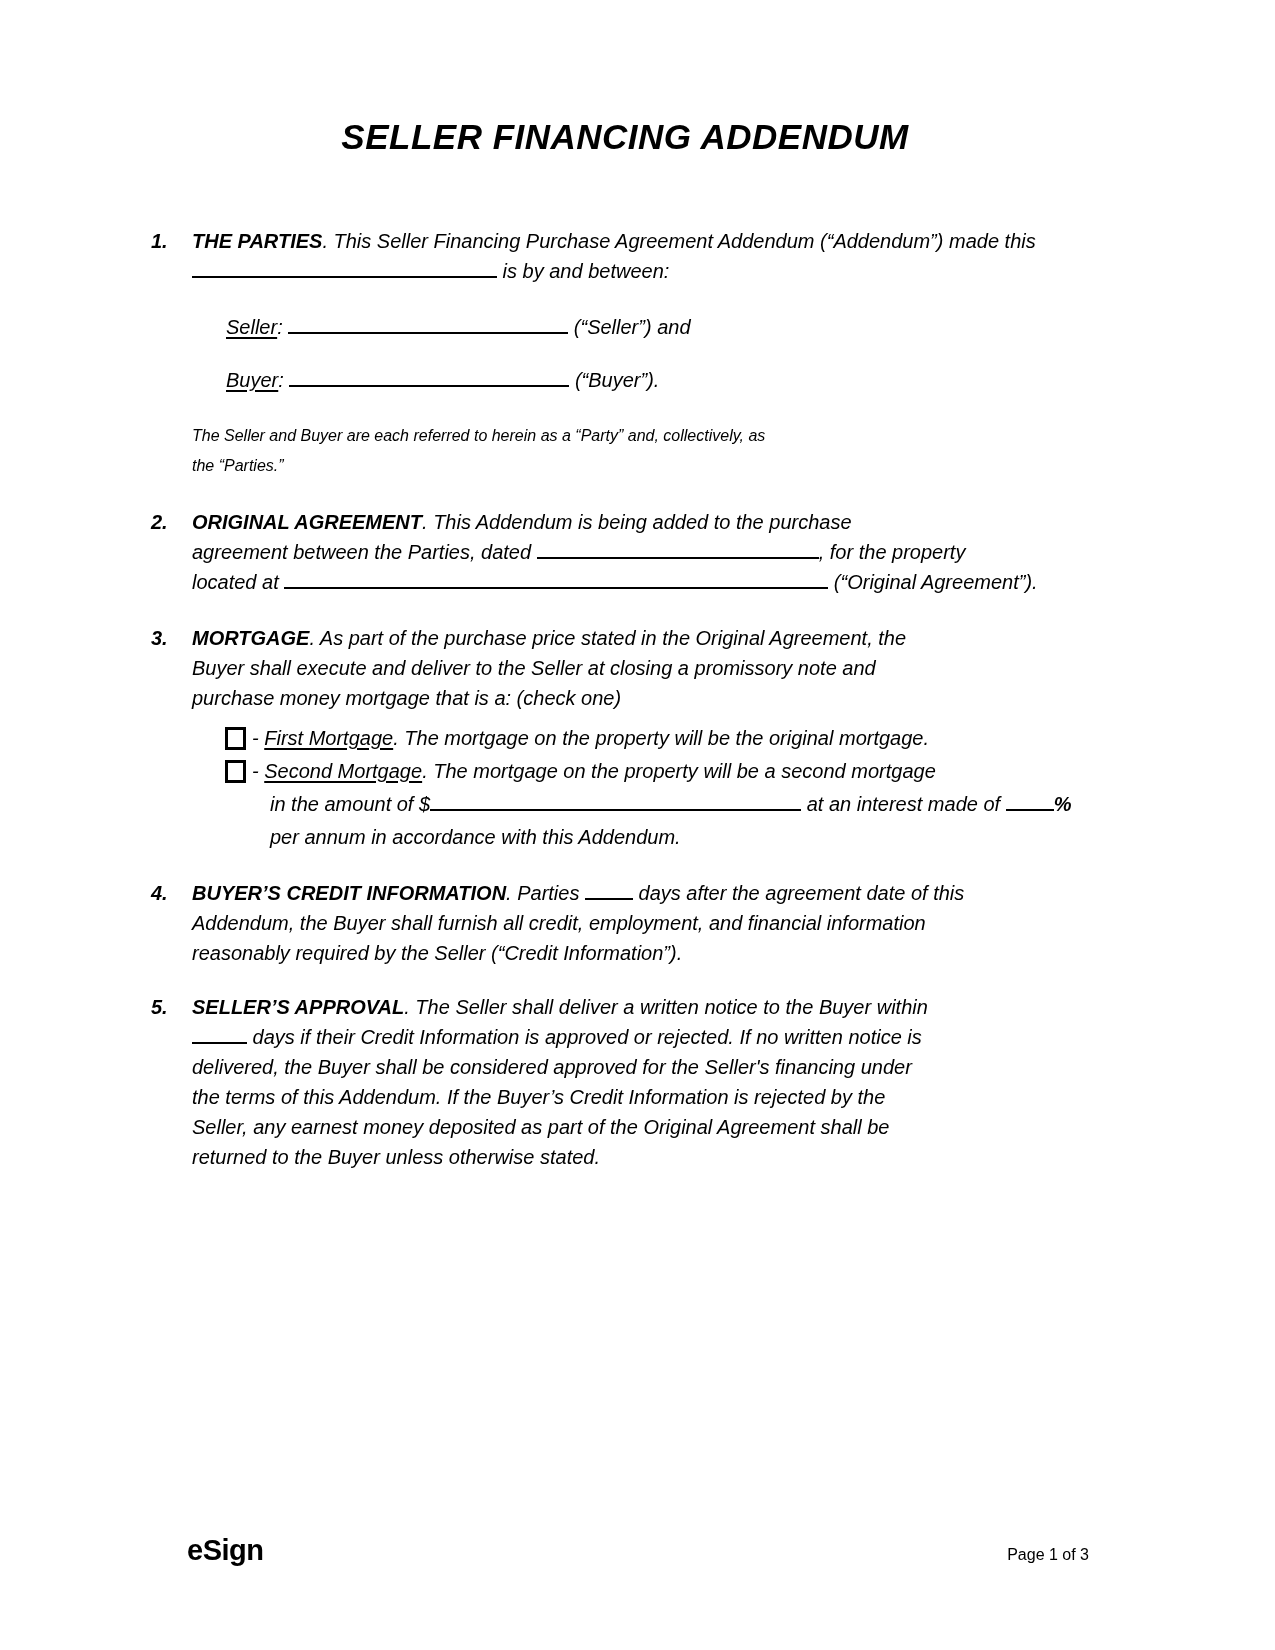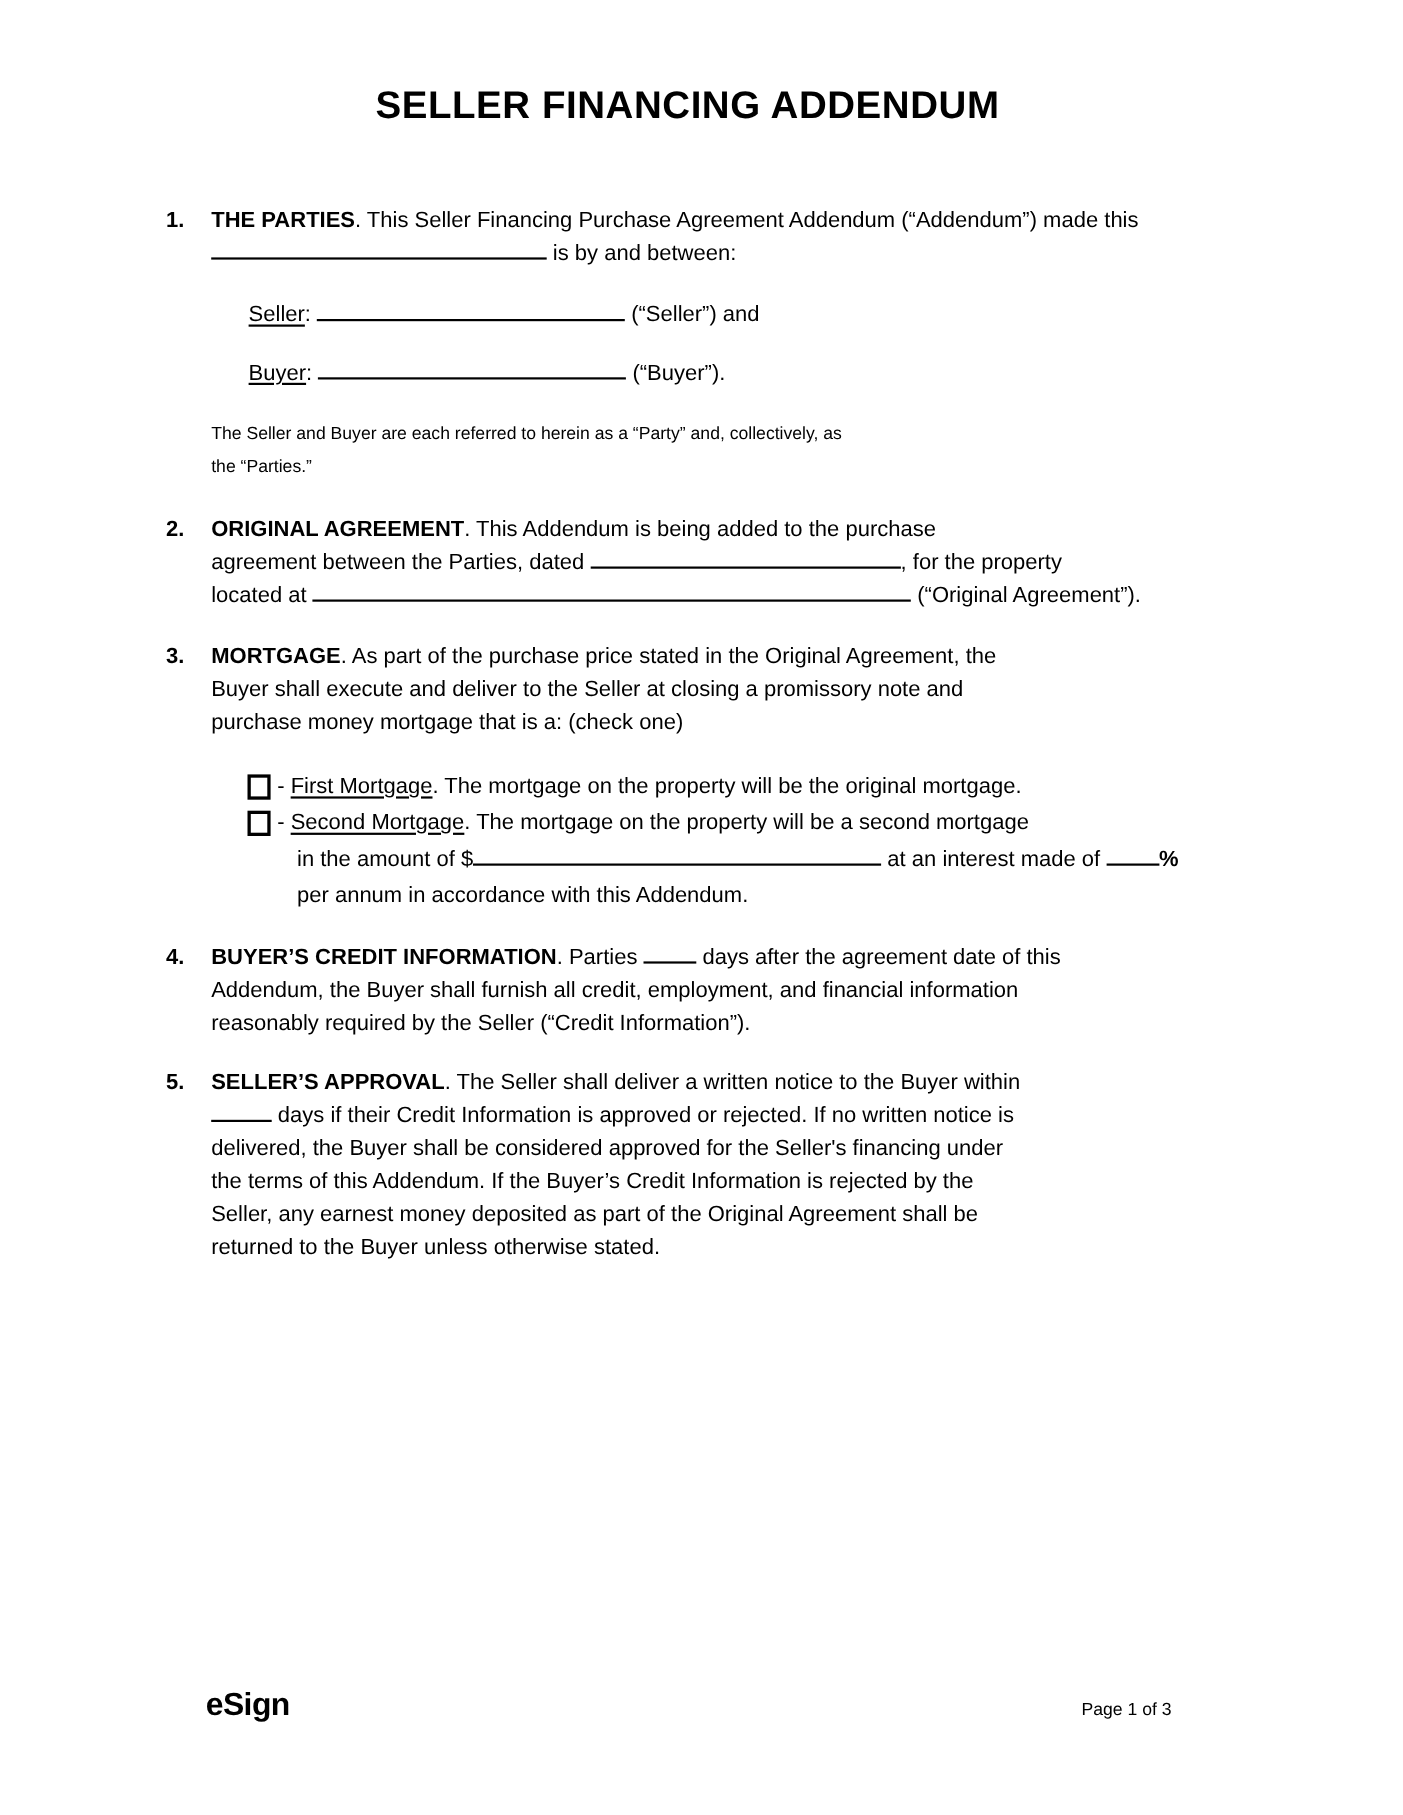--- a/index.html
+++ b/index.html
@@ -7,21 +7,22 @@
     position:relative;
     width:1275px; height:1650px;
     margin:0 auto;
     background:#ffffff;
     font-family:"Liberation Sans","DejaVu Sans",sans-serif;
     color:#000000;
     overflow:hidden;
   }
   .content {
     position:absolute; top:0; left:0; right:16px;
-    padding:75px 160px 0 151px;
+    padding:116px 160px 0 151px;
+    font-style:italic;
   }
   .doc-title {
     text-align:center;
     font-size:35px; font-weight:700;
     line-height:42px;
     letter-spacing:0.5px;
     white-space:nowrap;
   }
   .section { display:flex; margin-top:26px; font-size:20px; line-height:30px; }
   .sec-num { width:41px; flex-shrink:0; font-weight:700; }
@@ -38,35 +39,35 @@
     border-bottom:2px solid #000;
     height:16px;
     vertical-align:baseline;
   }
   .bl-305 { width:305px; } .bl-280 { width:280px; } .bl-282 { width:282px; }
   .bl-544 { width:544px; } .bl-371 { width:371px; } .bl-48 { width:48px; }
   .bl-55 { width:55px; }
   .party-row { margin-left:34px; margin-top:26px; white-space:nowrap; }
   .party-row.second { margin-top:23px; }
   .para { margin-top:26px; font-size:16px; line-height:30px; }
-  .cb-block { margin-top:27px; }
+  .cb-block { margin-top:9px; }
   .cb-row { display:flex; align-items:flex-start; line-height:33px; margin-left:33px; }
   .checkbox {
     width:15px; height:17px;
     border:3px solid #000;
     margin-top:5px;
     flex-shrink:0;
     background:#fff;
     cursor:pointer;
   }
   .cb-text { margin-left:6px; }
   .cb-cont { margin-left:18px; }
   .footer {
     position:absolute;
-    left:151px; right:180px; top:1534px;
+    left:151px; right:156px; top:1534px;
     display:flex; justify-content:space-between; align-items:baseline;
   }
   .logo {
     margin-left:36px;
     font-size:29px; font-weight:800;
     letter-spacing:-0.5px;
   }
   .page-indicator { font-size:16px; margin-right:30px; }
 </style>
 </head>

